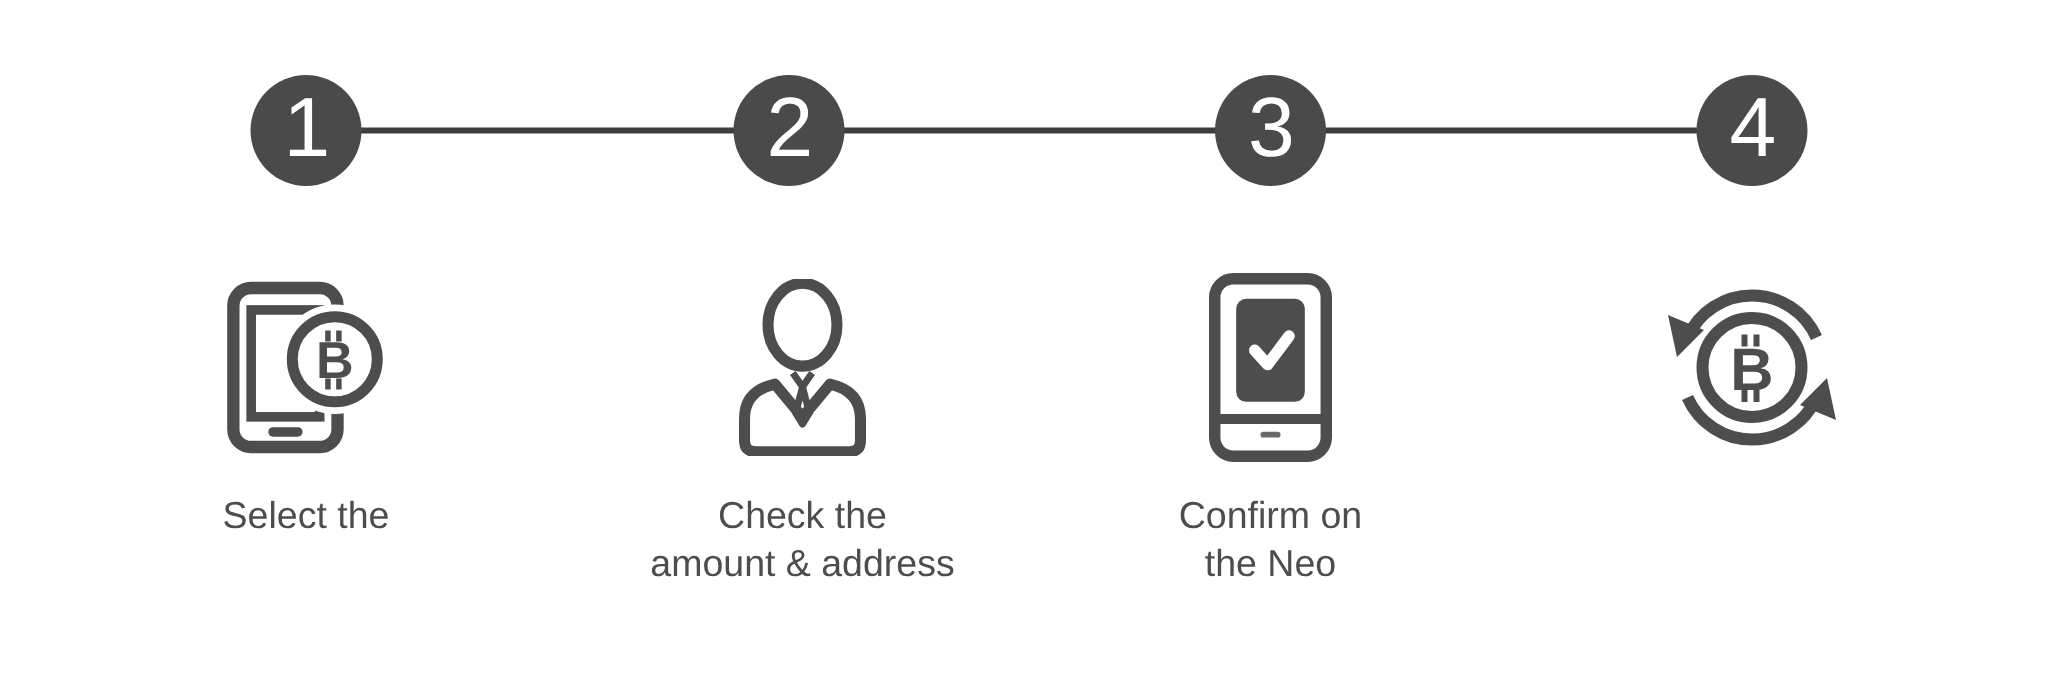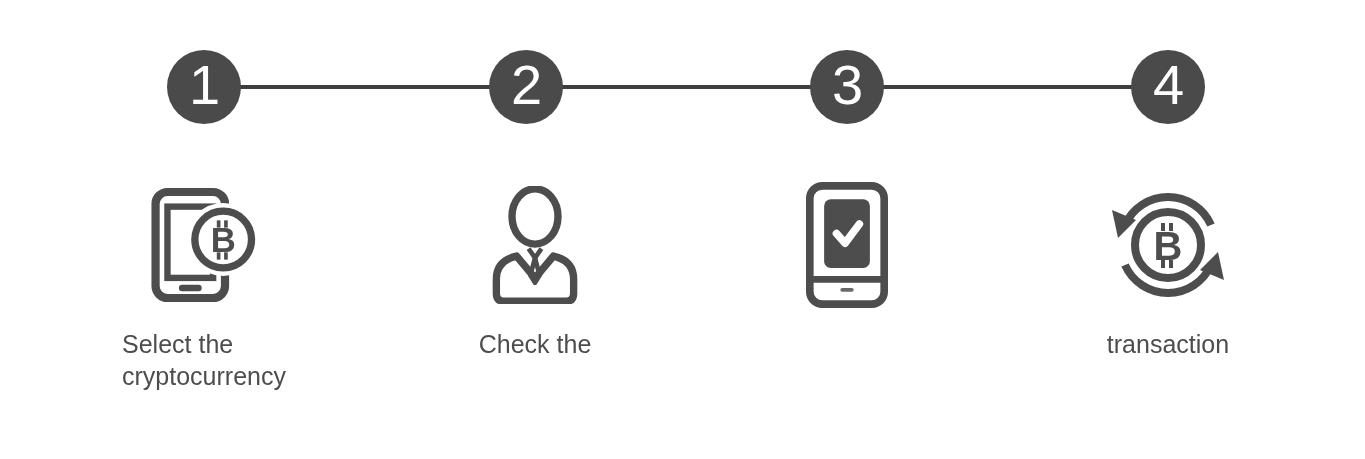--- a/index.html
+++ b/index.html
@@ -62,21 +62,21 @@
   }
   .icon-box {
     height: 146px;
     display: flex;
     align-items: center;
     justify-content: center;
     color: var(--icon);
   }
   .step-label {
     margin-top: 10px;
-    text-align: left;
+    text-align: center;
     color: var(--label-text);
     font-size: 25px;
     line-height: 32px;
     font-weight: 400;
   }
   svg { display: block; }
   .stroke { stroke: currentColor; fill: none; }
   .fill { fill: currentColor; }
   .halo { stroke: var(--background); fill: var(--background); }
   .check { stroke: var(--check-mark); fill: none; }
@@ -116,63 +116,66 @@
         <circle class="stroke" cx="79" cy="57" r="31" stroke-width="8"></circle>
         <text class="b-glyph" x="79" y="71" font-size="38" text-anchor="middle">B</text>
         <line class="stroke" x1="74" y1="36" x2="74" y2="44" stroke-width="4"></line>
         <line class="stroke" x1="82" y1="36" x2="82" y2="44" stroke-width="4"></line>
         <line class="stroke" x1="74" y1="71" x2="74" y2="79" stroke-width="4"></line>
         <line class="stroke" x1="82" y1="71" x2="82" y2="79" stroke-width="4"></line>
       </svg>
     </div>
     <div class="step-label">
       <div>Select the</div>
-      <div>cryptocurrency</div>
     </div>
   </div>
 
   <div class="step-col" style="left:375px">
     <div class="icon-box">
       <svg width="92" height="118" viewBox="0 0 100 126">
         <ellipse class="stroke" cx="50" cy="32" rx="25" ry="30" stroke-width="8"></ellipse>
         <path class="stroke" d="M16,124 H84 Q92,124 92,116 V100 Q92,80 70,75 L50,99 L30,75 Q8,80 8,100 V116 Q8,124 16,124 Z" stroke-width="8" stroke-linejoin="round"></path>
         <path class="stroke" d="M43,67 L50,77 L57,67" stroke-width="5" stroke-linejoin="round"></path>
         <path class="stroke" d="M50,77 L45,96 L50,104 L55,96 Z" stroke-width="5" stroke-linejoin="round"></path>
       </svg>
     </div>
     <div class="step-label">
       <div>Check the</div>
+      <div>amount &amp; address</div>
     </div>
   </div>
 
   <div class="step-col" style="left:687px">
     <div class="icon-box">
       <svg width="82" height="128" viewBox="0 0 86 132">
         <rect class="stroke" x="4" y="4" width="78" height="124" rx="13" stroke-width="8"></rect>
         <rect class="fill" x="19" y="18" width="48" height="72" rx="7"></rect>
         <path class="check" d="M32,54 L41,64 L56,44" stroke-width="8" stroke-linecap="round" stroke-linejoin="round"></path>
         <line class="stroke" x1="6" y1="102" x2="80" y2="102" stroke-width="7"></line>
         <rect class="fill" x="36" y="111" width="14" height="4" rx="2" opacity="0.85"></rect>
       </svg>
+    </div>
+    <div class="step-label">
+      <div>Confirm on</div>
+      <div>the Neo</div>
     </div>
   </div>
 
   <div class="step-col" style="left:1008px">
     <div class="icon-box">
       <svg width="120" height="122" viewBox="0 0 120 122">
         <circle class="stroke" cx="60" cy="61" r="33" stroke-width="8"></circle>
         <text class="b-glyph" x="60" y="76" font-size="40" text-anchor="middle">B</text>
         <line class="stroke" x1="55" y1="39" x2="55" y2="47" stroke-width="4"></line>
         <line class="stroke" x1="63" y1="39" x2="63" y2="47" stroke-width="4"></line>
         <line class="stroke" x1="55" y1="76" x2="55" y2="84" stroke-width="4"></line>
         <line class="stroke" x1="63" y1="76" x2="63" y2="84" stroke-width="4"></line>
         <path class="stroke" d="M103,41 A47,47 0 0 0 17,41" stroke-width="8"></path>
         <path class="stroke" d="M17,81 A47,47 0 0 0 103,81" stroke-width="8"></path>
         <path class="fill" d="M4,26 L28,36 L10,54 Z"></path>
         <path class="fill" d="M116,96 L92,86 L110,68 Z"></path>
       </svg>
     </div>
     <div class="step-label">
-      <div>transaction</div>
     </div>
   </div>
 
 </div>
 
 </body></html>

